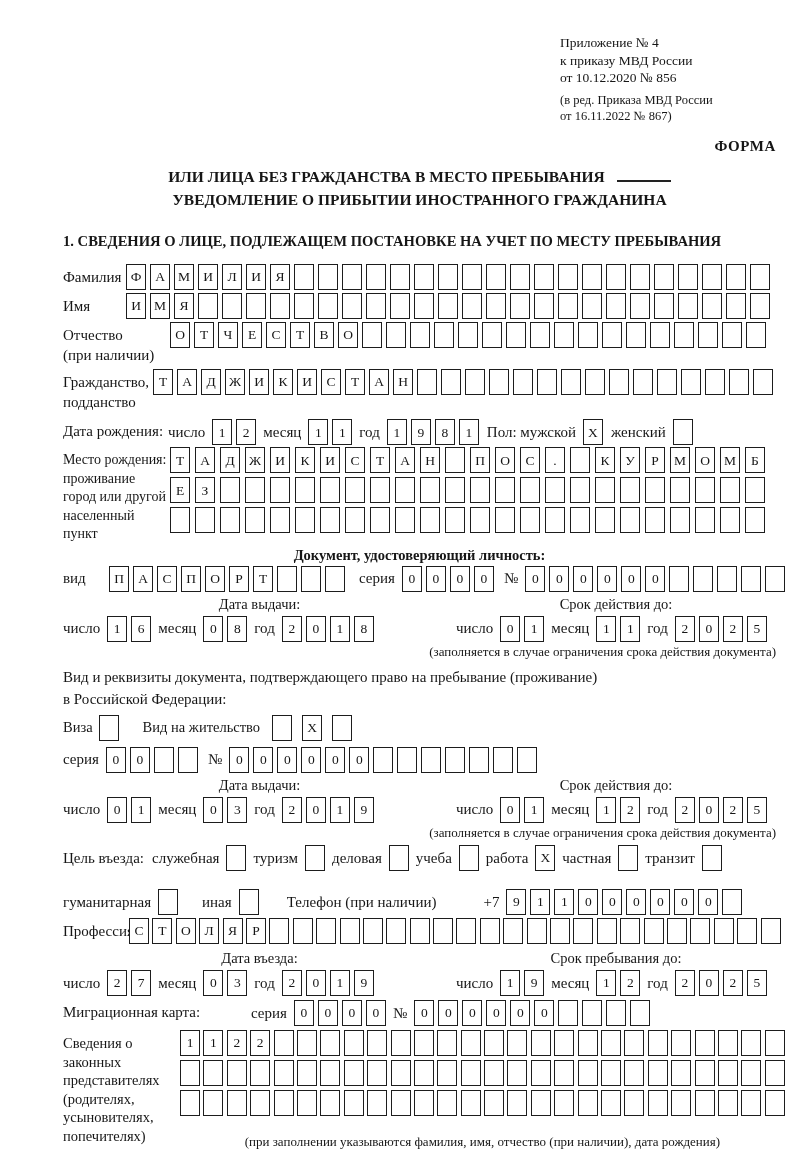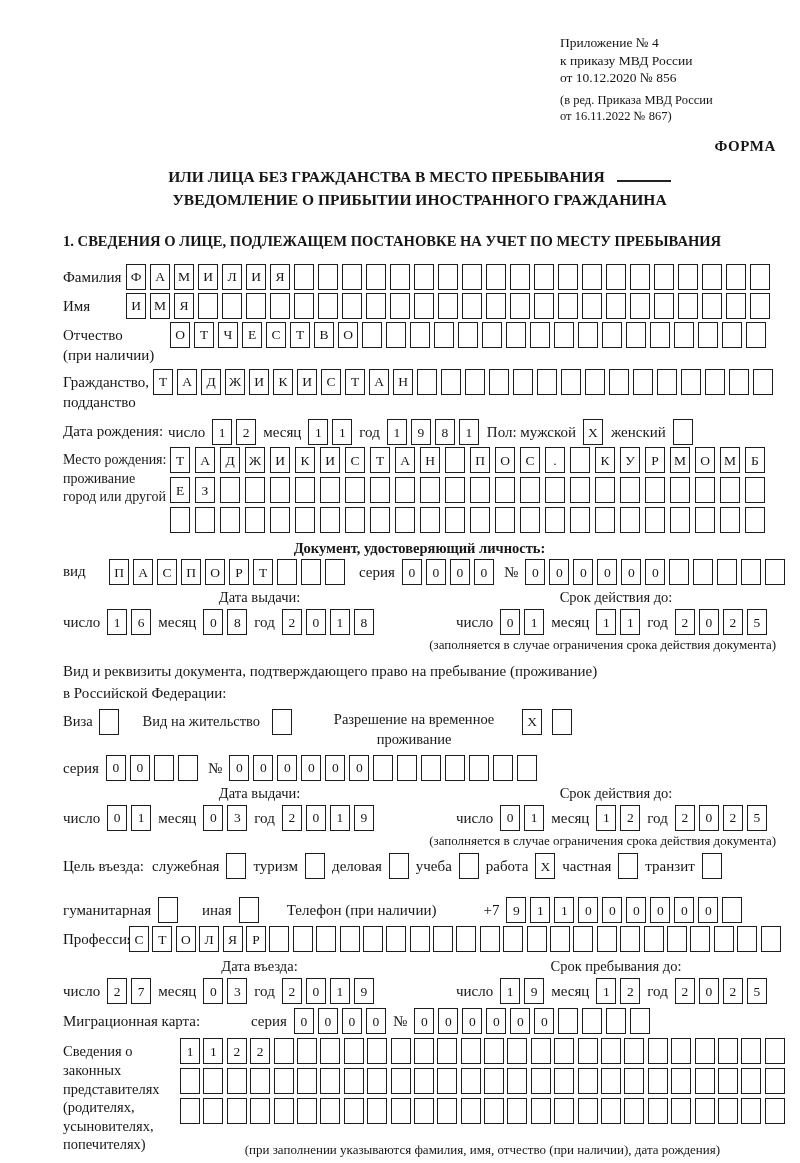--- a/index.html
+++ b/index.html
@@ -253,20 +253,21 @@
     <span class="cells">
         <span class="cell"></span>
       </span>
   </div>
 
   <div class="frow" style="margin-top:2px;">
     <div class="flabel w107" style="font-size:14px;">
       <div>Место рождения:</div>
       <div>проживание</div>
       <div>город или другой</div>
+      <div>населенный пункт</div>
     </div>
     <div class="gridcol">
       <div class="cells bp">
           <span class="cell">Т</span>
           <span class="cell">А</span>
           <span class="cell">Д</span>
           <span class="cell">Ж</span>
           <span class="cell">И</span>
           <span class="cell">К</span>
           <span class="cell">И</span>
@@ -435,21 +436,20 @@
 
   <div class="optrow">
     <span class="optlbl">Виза</span>
     <span class="cells ml6">
         <span class="cell"></span>
       </span>
     <span class="optlbl ml24">Вид на жительство</span>
     <span class="cells ml12">
         <span class="cell"></span>
       </span>
-    <div class="opt-multi wopt3 ml24">Разрешение на временное проживание</div>
     <span class="cells ml10">
         <span class="cell">X</span>
       </span>
     <span class="cells ml10">
         <span class="cell"></span>
       </span>
   </div>
 
   <div class="frow vcenter" style="margin-top:6px;">
     <span class="dlbl nl">серия</span>

